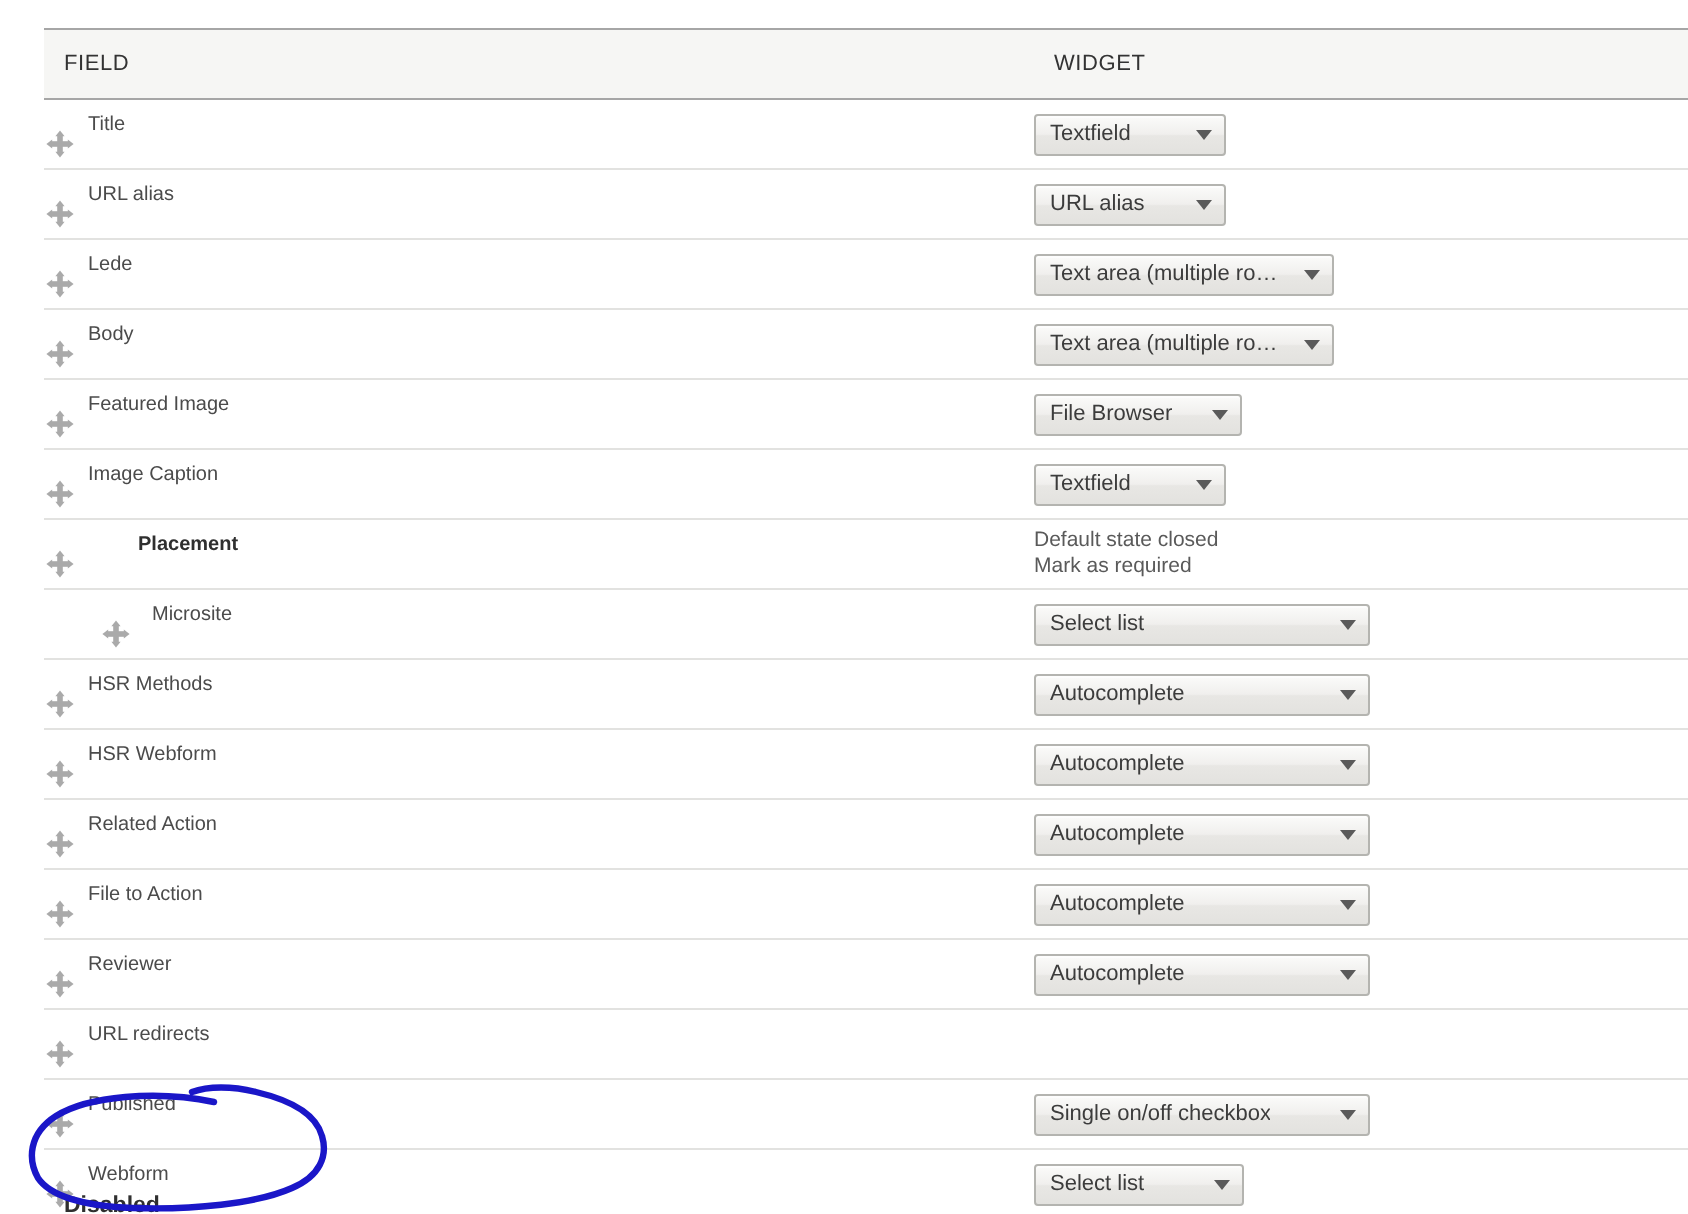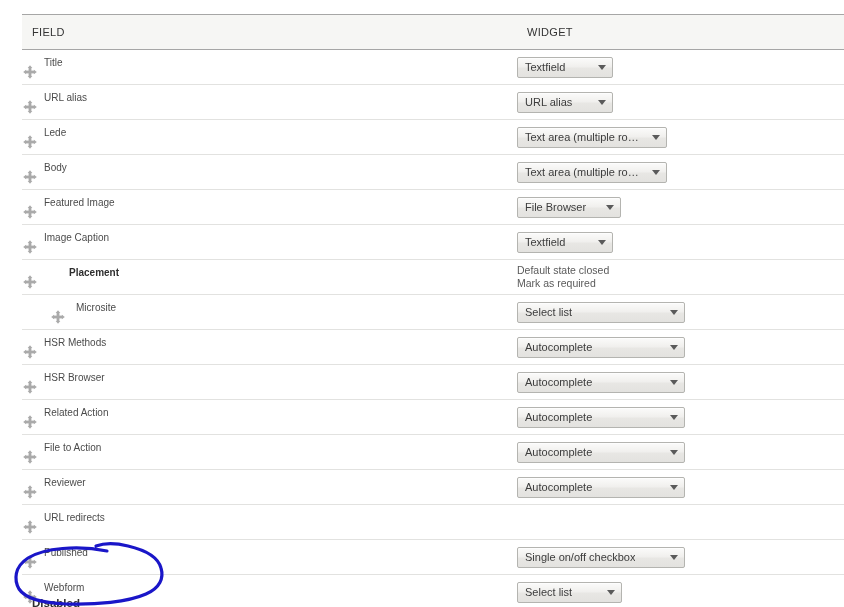--- a/index.html
+++ b/index.html
@@ -323,21 +323,21 @@
         <tr>
           <td class="cell-field"><span class="drag-handle"><svg width="16" height="16" viewBox="0 0 16 16" aria-hidden="true">
                 <g fill="#8a8a8a">
                   <rect x="6.6" y="3.4" width="2.8" height="9.2"></rect>
                   <rect x="3.4" y="6.6" width="9.2" height="2.8"></rect>
                   <polygon points="8,1.2 10.3,4.1 5.7,4.1"></polygon>
                   <polygon points="8,14.8 10.3,11.9 5.7,11.9"></polygon>
                   <polygon points="1.2,8 4.1,5.7 4.1,10.3"></polygon>
                   <polygon points="14.8,8 11.9,5.7 11.9,10.3"></polygon>
                 </g>
-              </svg></span><span class="field-label">HSR Browser</span></td>
+              </svg></span><span class="field-label">HSR Webform</span></td>
           <td class="cell-widget"><div class="widget-select w-xxl">
               <span class="sel-text">Autocomplete</span>
               <span class="caret"></span>
             </div></td>
         </tr>
         <tr>
           <td class="cell-field"><span class="drag-handle"><svg width="16" height="16" viewBox="0 0 16 16" aria-hidden="true">
                 <g fill="#8a8a8a">
                   <rect x="6.6" y="3.4" width="2.8" height="9.2"></rect>
                   <rect x="3.4" y="6.6" width="9.2" height="2.8"></rect>

